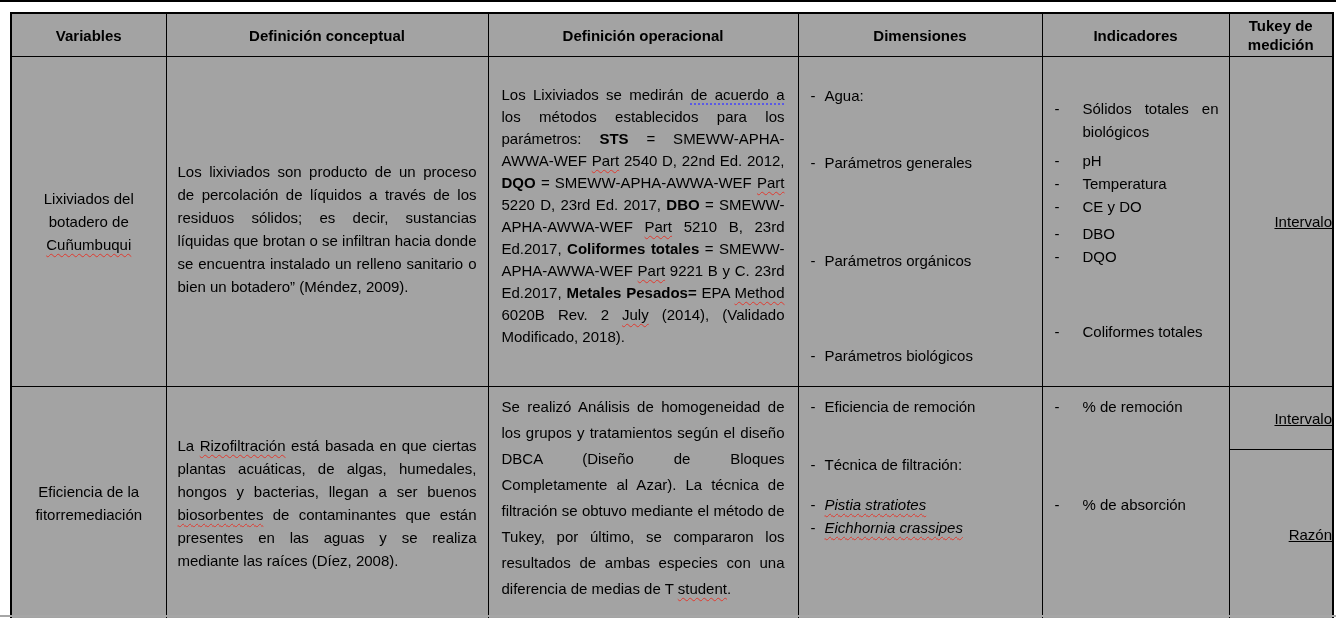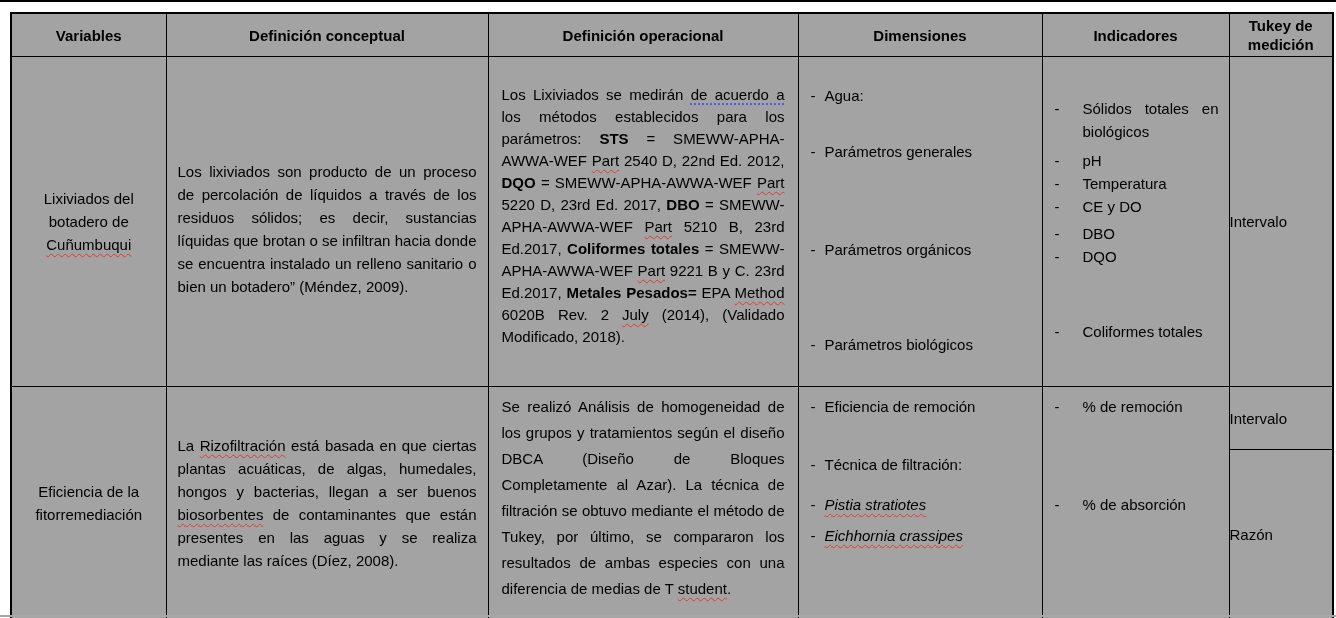--- a/index.html
+++ b/index.html
@@ -21,43 +21,43 @@
   td.hdr { font-weight:bold; text-align:center; line-height:19px; padding:2px 4px; }
 
   td.c-var  { text-align:center; line-height:23px; padding:0 6px; }
   td.c-conc { text-align:justify; line-height:23px; padding:14px 11px 0 11px; }
   td.c-oper1{ vertical-align:top; text-align:justify; line-height:22px; padding:27px 13px 0 13px;margin-left:48px; }
   td.c-oper2{ vertical-align:top; text-align:justify; line-height:26px; padding:7px 13px 16px 13px; }
   td.c-dim  { vertical-align:top; line-height:22px; padding:28px 8px 0 12px; }
   td.c-dim2 { vertical-align:top; line-height:22px; padding:9px 8px 0 12px; }
   td.c-ind  { vertical-align:top; line-height:23px; padding:40px 10px 0 12px; }
   td.c-ind2 { vertical-align:top; line-height:22px; padding:9px 10px 0 12px; }
-  td.c-esc  { text-align:left; }
+  td.c-esc  { text-align:right;text-decoration:underline; }
 
   
   .li { display:flex; align-items:flex-start; }
   .li::before { content:"-"; flex:0 0 14px; }
   .li.wide::before { flex-basis:28px; }
   .li > span { flex:1 1 auto; display:block; }
   .li.just > span { text-align:justify; }
 
   
   .b   { font-weight:bold; }
   .sq  { text-decoration:underline; text-decoration-style:wavy;
          text-decoration-color:#e03a2f; text-decoration-thickness:1px; text-underline-offset:3px; }
   .bl  { text-decoration:underline; text-decoration-style:dotted;
          text-decoration-color:#5a5ae6; text-decoration-thickness:2px; text-underline-offset:3px; }
   .isq { font-style:italic; text-decoration:underline; text-decoration-style:wavy;
          text-decoration-color:#e03a2f; text-decoration-thickness:1px; text-underline-offset:3px; }
 
   
-  .mb34 { margin-bottom:34px; } .mb76 { margin-bottom:76px; } .mb73 { margin-bottom:73px;margin-top:40px; }
+  .mb34 { margin-bottom:45px; } .mb76 { margin-bottom:76px; } .mb73 { margin-bottom:73px;margin-top:40px; }
   .mb6  { margin-bottom:6px; }  .mb0  { margin-bottom:0; }    .mb16 { margin-bottom:4px; }
   .mb52 { margin-bottom:52px; } .mb36 { margin-bottom:36px;align-items:flex-end; } .mb18 { margin-bottom:18px; }
-  .mb15 { margin-bottom:9px;justify-content:flex-end; }
+  .mb15 { margin-bottom:1px;justify-content:flex-end; }
 </style>
 </head>
 <body>
 
 <div class="top-rule"></div>
 
 <table class="opvar">
   <colgroup>
     <col style="width:155px">
       <col style="width:322px">

